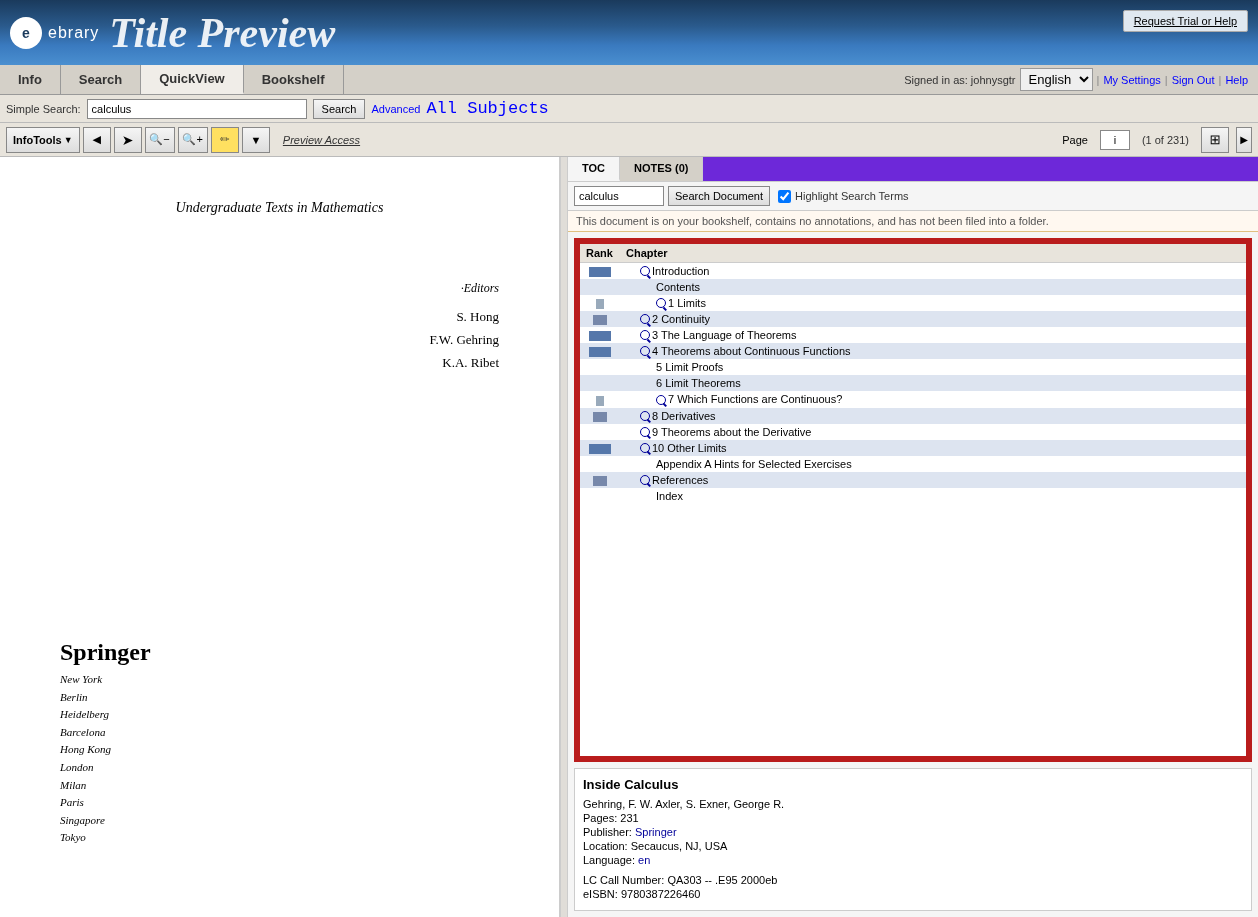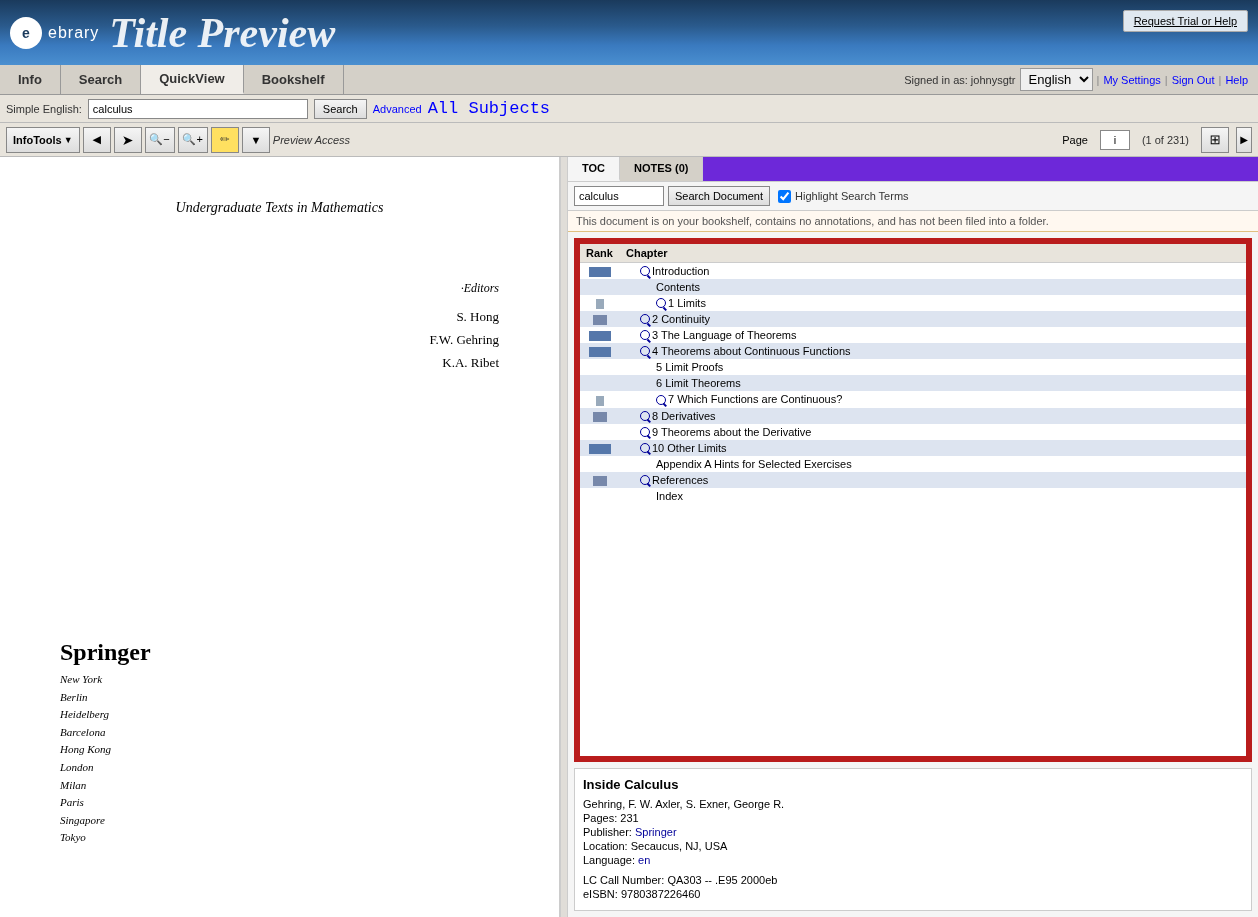--- a/index.html
+++ b/index.html
@@ -121,21 +121,21 @@
       padding: 0 4px;
     }
     #infotools-btn {
       display: flex; align-items: center; gap: 2px;
       background: linear-gradient(180deg, #f5f5f5, #ddd);
       border: 1px solid #888;
       height: 26px; padding: 0 6px;
       cursor: pointer; font-size: 11px; font-weight: bold;
     }
     #preview-access {
-      font-size: 11px; color: #333; font-style: italic;
+      margin-left: 10px; font-size: 11px; color: #333; font-style: italic; text-decoration: underline;
     }
     #page-area {
       margin-left: auto;
       display: flex; align-items: center; gap: 12px; font-size: 11px;
     }
     #page-label { }
     #page-input {
       width: 30px; height: 20px; border: 1px solid #888;
       text-align: center; font-size: 11px; padding: 1px;
     }
@@ -339,21 +339,21 @@
     <span class="sep">|</span>
     <a href="#">My Settings</a>
     <span class="sep">|</span>
     <a href="#">Sign Out</a>
     <span class="sep">|</span>
     <a href="#">Help</a>
   </div>
 </div>
 
 <div id="searchbar">
-  <label id="simple-search-label">Simple English:</label>
+  <label id="simple-search-label">Simple Search:</label>
   <input id="search-input" type="text" value="calculus" style="">
   <button id="search-btn">Search</button>
   <a href="#" id="advanced-link">Advanced</a>
   <a href="#" id="all-subjects-link">All Subjects</a>
 </div>
 
 <div id="toolbar">
   <div id="infotools-btn">
     <span>InfoTools</span>
     <span style="font-size:9px;">▼</span>

